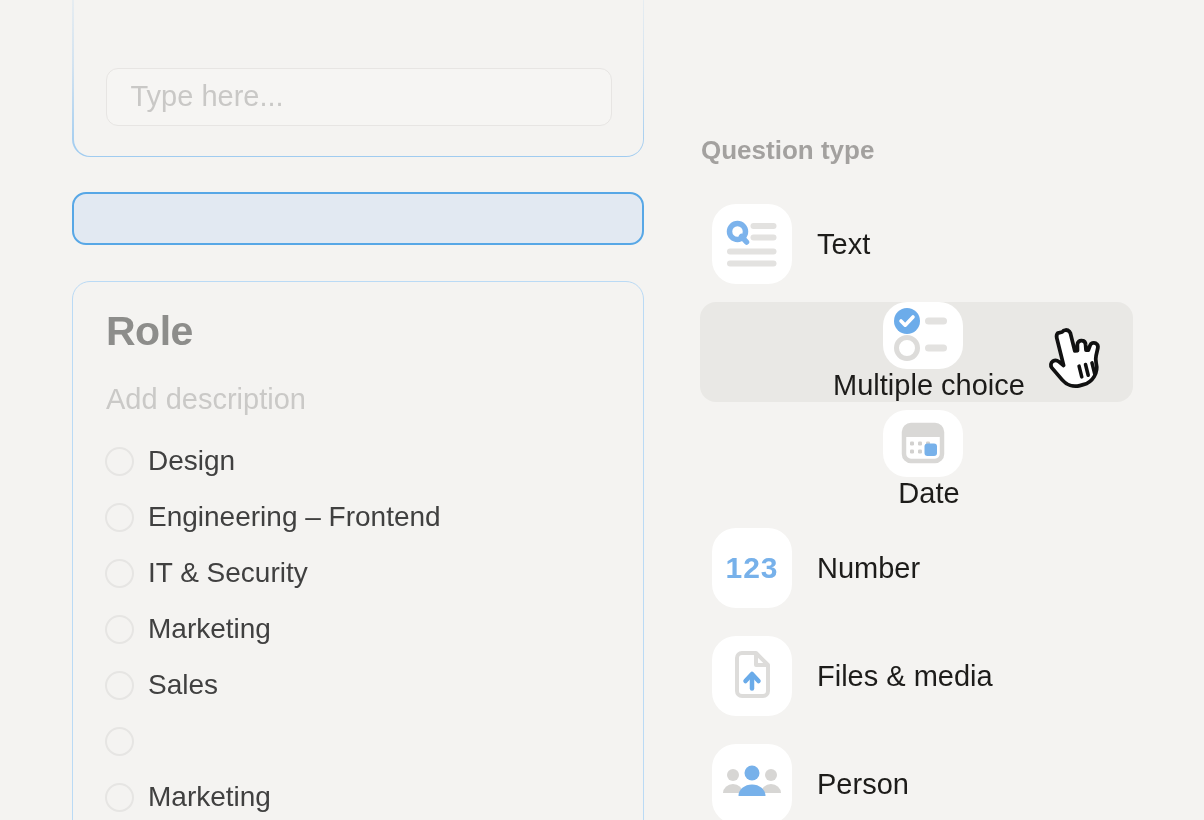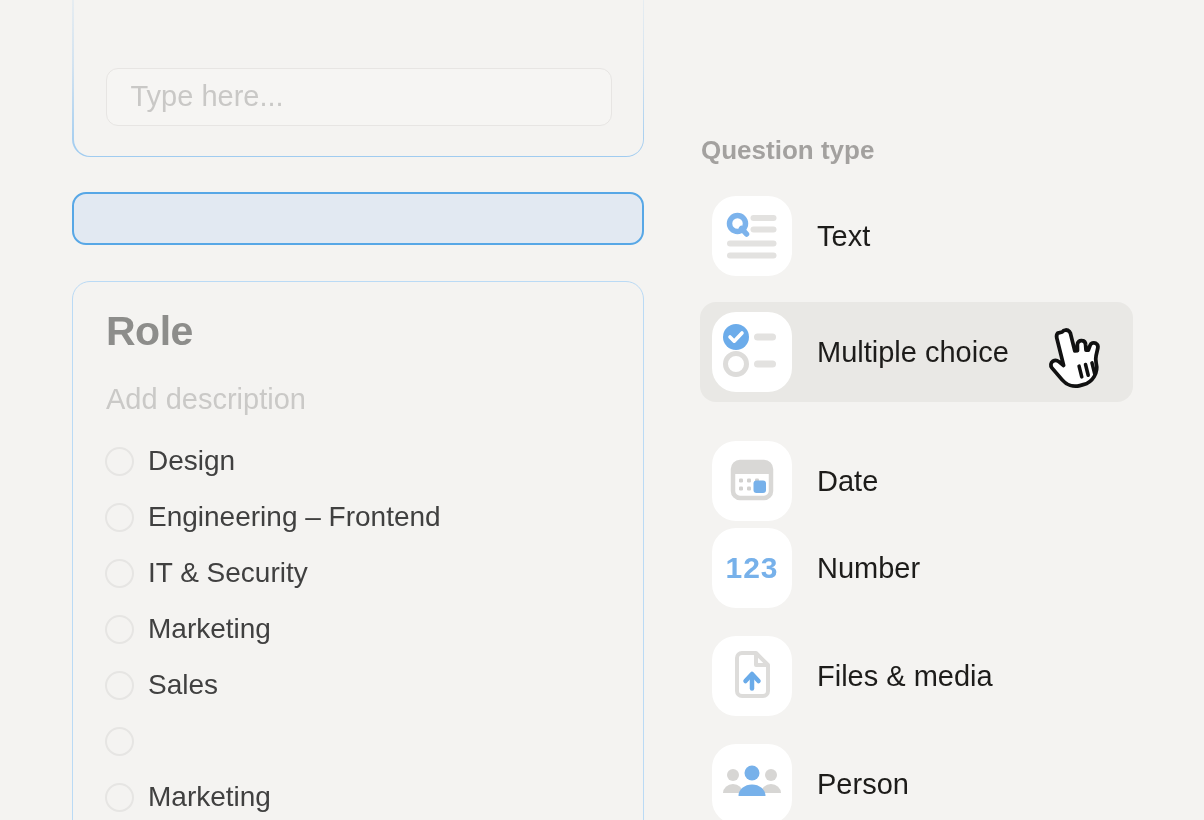--- a/index.html
+++ b/index.html
@@ -113,48 +113,48 @@
     </div>
     <div class="option-row">
       <div class="radio-circle"></div>
       <div class="option-label">Marketing</div>
     </div>
   </div>
 </div>
 
 <div class="qt-heading">Question type</div>
 
-<div class="qt-row" style="top:186px;text-align:center;">
+<div class="qt-row" style="top:194px;text-align:center;">
   <div class="qt-tile">
     <svg width="80" height="80" viewBox="0 0 80 80">
       <circle cx="25.5" cy="27.5" r="8" fill="none" stroke="#7cb3ec" stroke-width="5.5"></circle>
       <line x1="29.5" y1="32.5" x2="34.5" y2="38" stroke="#7cb3ec" stroke-width="5.5" stroke-linecap="round"></line>
       <rect x="38.5" y="19" width="26" height="6" rx="3" fill="#e3e2e0"></rect>
       <rect x="38.5" y="30.5" width="26" height="6" rx="3" fill="#e3e2e0"></rect>
       <rect x="15" y="44.5" width="49.5" height="6" rx="3" fill="#e3e2e0"></rect>
       <rect x="15" y="56.5" width="49.5" height="6" rx="3" fill="#e3e2e0"></rect>
     </svg>
   </div>
   <div class="qt-label">Text</div>
 </div>
 
-<div class="qt-row highlighted" style="top:302px;">
+<div class="qt-row highlighted" style="top:302px;flex-direction:column;">
   <div class="qt-tile">
     <svg width="80" height="80" viewBox="0 0 80 80">
       <circle cx="24" cy="25" r="13" fill="#6cacea"></circle>
       <path d="M18 25 l4.2 4.2 L30 21" fill="none" stroke="#ffffff" stroke-width="3.6" stroke-linecap="round" stroke-linejoin="round"></path>
       <rect x="42" y="21.5" width="22" height="7" rx="3.5" fill="#e3e2e0"></rect>
       <circle cx="24" cy="52" r="10.5" fill="none" stroke="#dddcda" stroke-width="5"></circle>
       <rect x="42" y="48.5" width="22" height="7" rx="3.5" fill="#e3e2e0"></rect>
     </svg>
   </div>
   <div class="qt-label">Multiple choice</div>
 </div>
 
-<div class="qt-row" style="top:431px;">
+<div class="qt-row" style="top:410px;flex-direction:column;">
   <div class="qt-tile">
     <svg width="80" height="80" viewBox="0 0 80 80">
       <rect x="21" y="21" width="38" height="36" rx="7" fill="#ffffff" stroke="#d9d8d6" stroke-width="4.5"></rect>
       <path d="M21 28 a7 7 0 0 1 7 -7 h24 a7 7 0 0 1 7 7 v5 h-38 Z" fill="#d9d8d6"></path>
       <rect x="27" y="37.5" width="4" height="4" rx="1.2" fill="#d2d1cf"></rect>
       <rect x="35" y="37.5" width="4" height="4" rx="1.2" fill="#d2d1cf"></rect>
       <rect x="43" y="37.5" width="4" height="4" rx="1.2" fill="#d2d1cf"></rect>
       <rect x="27" y="45.5" width="4" height="4" rx="1.2" fill="#d2d1cf"></rect>
       <rect x="35" y="45.5" width="4" height="4" rx="1.2" fill="#d2d1cf"></rect>
       <rect x="41.5" y="39.5" width="12.5" height="12.5" rx="3" fill="#77b1ea"></rect>

